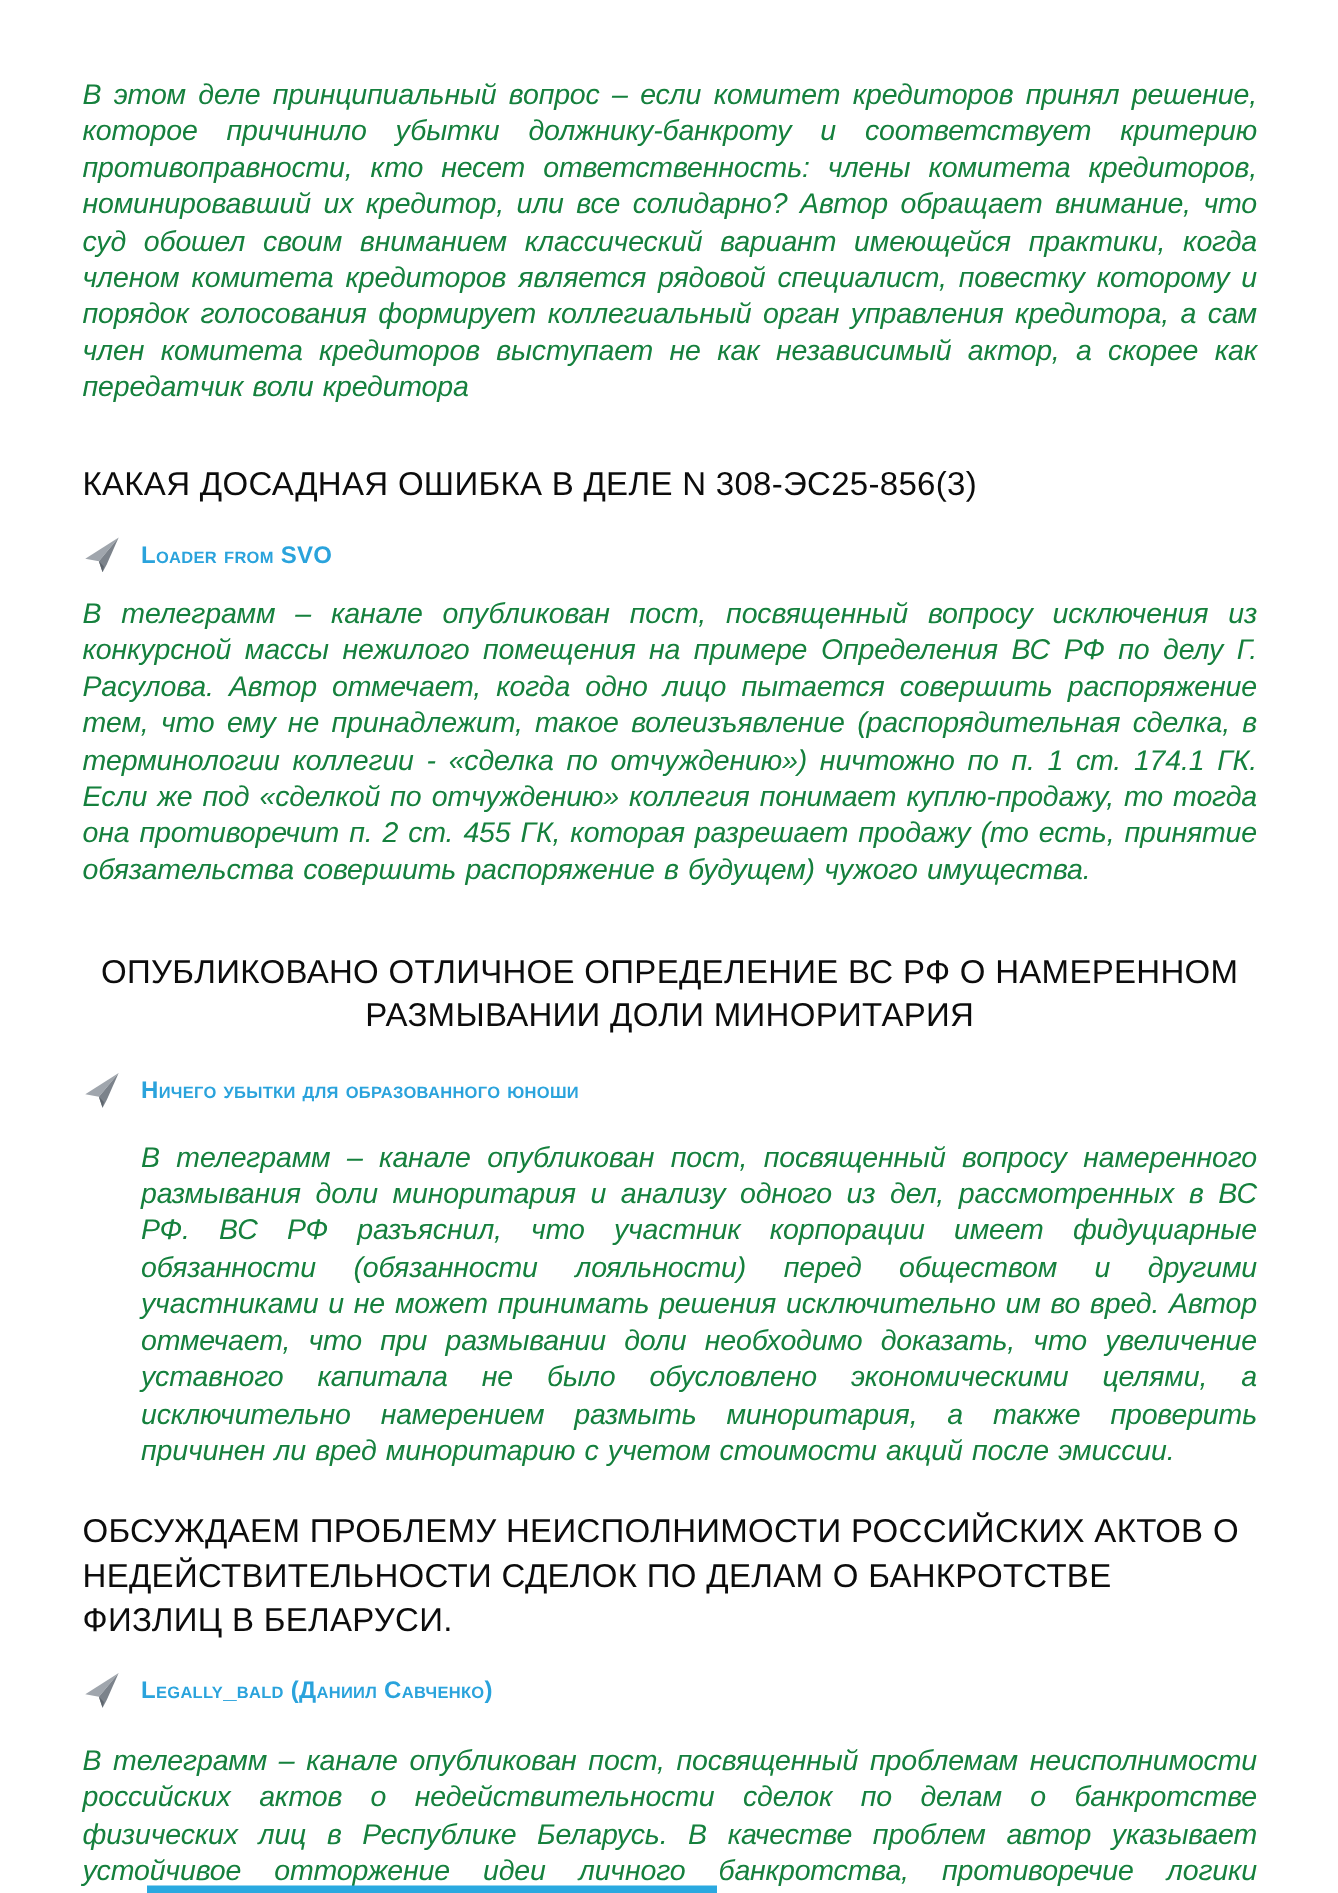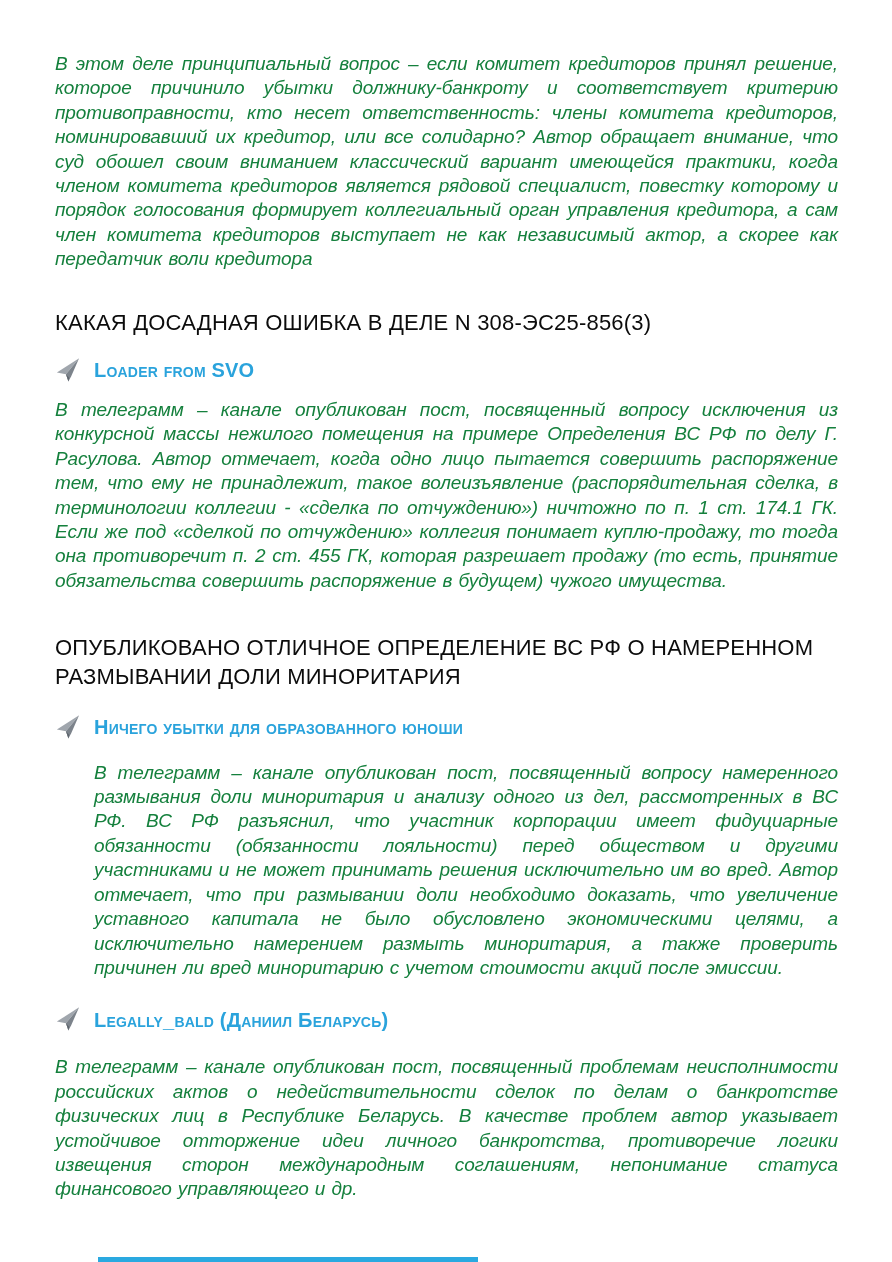--- a/index.html
+++ b/index.html
@@ -28,41 +28,41 @@
   .par-section-2 { margin-bottom: 26px; margin-left: 39px; }
   .heading {
     font-weight: 400;
     font-size: 22px;
     line-height: 1.33;
     color: #0c0c0c;
     letter-spacing: 0.2px;
     margin: 0 0 20px 0;
     font-style: normal;
   }
-  .h-2 { margin-bottom: 22px; }
+  .h-2 { margin-bottom: 22px; text-align: center; }
   .h-3 { margin-bottom: 20px; }
   .channel-row {
     display: flex;
     align-items: center;
     gap: 12px;
     margin: 0 0 16px 0;
   }
   .channel-row.c-1 { margin-bottom: 14px; }
   .channel-row.c-2 { margin-bottom: 20px; }
   .channel-row.c-3 { margin-bottom: 22px; }
   .tg-icon {
     width: 27px;
     height: 27px;
     flex: 0 0 auto;
     transform: rotate(-6deg);
   }
   .channel-name {
     color: #2aa3dc;
     font-weight: 700;
-    font-size: 20px;
+    font-size: 16px;
     font-variant: small-caps;
     letter-spacing: 0.2px;
     line-height: 1.2;
     text-decoration: none;
     cursor: pointer;
   }
   .bottom-strip {
     position: absolute;
     left: 98px;
     bottom: 0;
@@ -97,27 +97,28 @@
     <svg class="tg-icon" viewBox="0 0 32 32">
       <polygon points="30,3 2,17 12.5,20" fill="#a0a6ad"></polygon>
       <polygon points="30,3 12.5,20 14.5,29 18.5,23" fill="#7c838b"></polygon>
       <polygon points="12.5,20 14.5,29 16,24.5" fill="#5f666e"></polygon>
     </svg>
     <span class="channel-name">Ничего убытки для образованного юноши</span>
   </div>
 
   <p class="body-par par-section-2">В телеграмм – канале опубликован пост, посвященный вопросу намеренного размывания доли миноритария и анализу одного из дел, рассмотренных в ВС РФ. ВС РФ разъяснил, что участник корпорации имеет фидуциарные обязанности (обязанности лояльности) перед обществом и другими участниками и не может принимать решения исключительно им во вред. Автор отмечает, что при размывании доли необходимо доказать, что увеличение уставного капитала не было обусловлено экономическими целями, а исключительно намерением размыть миноритария, а также проверить причинен ли вред миноритарию с учетом стоимости акций после эмиссии.</p>
 
+  <h2 class="heading h-3">ОБСУЖДАЕМ ПРОБЛЕМУ НЕИСПОЛНИМОСТИ РОССИЙСКИХ АКТОВ О НЕДЕЙСТВИТЕЛЬНОСТИ СДЕЛОК ПО ДЕЛАМ О БАНКРОТСТВЕ ФИЗЛИЦ В БЕЛАРУСИ.</h2>
 
   <div class="channel-row c-3">
     <svg class="tg-icon" viewBox="0 0 32 32">
       <polygon points="30,3 2,17 12.5,20" fill="#a0a6ad"></polygon>
       <polygon points="30,3 12.5,20 14.5,29 18.5,23" fill="#7c838b"></polygon>
       <polygon points="12.5,20 14.5,29 16,24.5" fill="#5f666e"></polygon>
     </svg>
-    <span class="channel-name">Legally_bald (Даниил Беларусь)</span>
+    <span class="channel-name">Legally_bald (Даниил Савченко)</span>
   </div>
 
   <p class="body-par par-section-3">В телеграмм – канале опубликован пост, посвященный проблемам неисполнимости российских актов о недействительности сделок по делам о банкротстве физических лиц в Республике Беларусь. В качестве проблем автор указывает устойчивое отторжение идеи личного банкротства, противоречие логики извещения сторон международным соглашениям, непонимание статуса финансового управляющего и др.</p>
 
   <div class="bottom-strip"></div>
 
 </div>
 
 </body></html>

